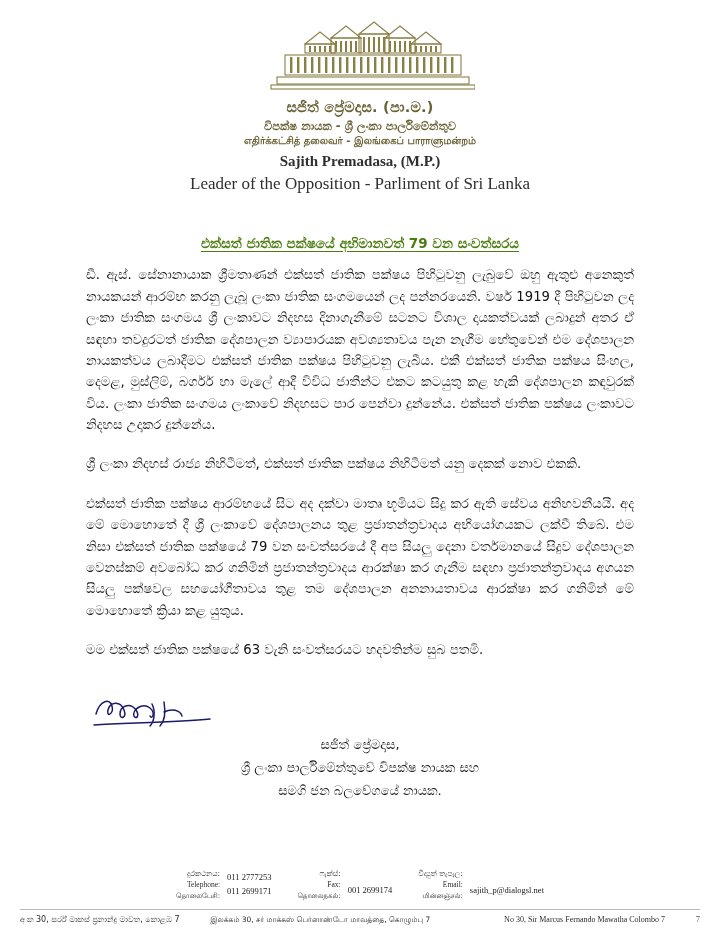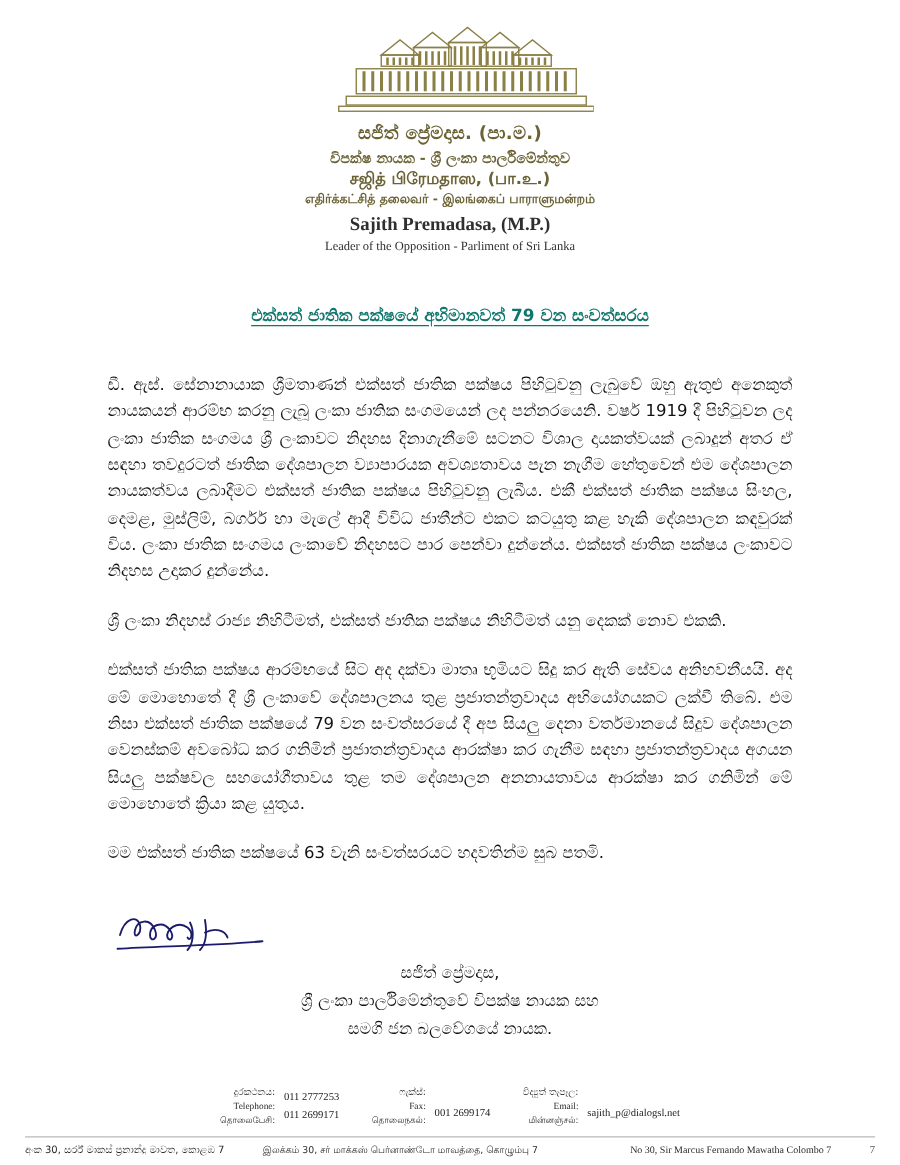--- a/index.html
+++ b/index.html
@@ -63,32 +63,32 @@
   .lh-name-en {
     font-family: "Liberation Serif", serif;
     font-size: 15px;
     font-weight: bold;
     color: #2f2f2f;
     line-height: 1.4;
     margin-top: 3px;
   }
   .lh-role-en {
     font-family: "Liberation Serif", serif;
-    font-size: 10px;
+    font-size: 17px;
     color: #2f2f2f;
     line-height: 1.4;
   }
 
   
   .doc-title {
     text-align: center;
     font-size: 13.5px;
     font-weight: bold;
-    color: #0f766e;
-    margin: 40px 0 37px 0;
+    color: #4d7c0f;
+    margin: 40px 0 12px 0;
     text-decoration: underline;
     text-underline-offset: 3px;
   }
 
   
   .body-wrap {
     padding: 0 42px 0 42px;
   }
   .para {
     font-size: 13.2px;
@@ -252,21 +252,20 @@
         <rect x="170" y="32" width="2" height="6"></rect>
           <rect x="175" y="32" width="2" height="6"></rect>
         <rect x="180" y="32" width="2" height="6"></rect>
           <rect x="185" y="32" width="2" height="6"></rect>
         <rect x="190" y="32" width="2" height="6"></rect>
       </g>
     </svg>
 
     <div class="lh-name-si">සජිත් ප්‍රේමදාස. (පා.ම.)</div>
     <div class="lh-role-si">විපක්ෂ නායක - ශ්‍රී ලංකා පාර්ලිමේන්තුව</div>
-    <div class="lh-name-ta">சஜித் பிரேமதாஸ, (பா.உ.)</div>
     <div class="lh-role-ta">எதிர்க்கட்சித் தலைவர் - இலங்கைப் பாராளுமன்றம்</div>
     <div class="lh-name-en">Sajith Premadasa, (M.P.)</div>
     <div class="lh-role-en">Leader of the Opposition - Parliment of Sri Lanka</div>
   </div>
 
   <div class="doc-title">එක්සත් ජාතික පක්ෂයේ අභිමානවත් 79 වන සංවත්සරය</div>
 
   <div class="body-wrap">
     <p class="para">ඩී. ඇස්. සේනානායාක ශ්‍රීමතාණන් එක්සත් ජාතික පක්ෂය පිහිටුවනු ලැබුවේ ඔහු ඇතුළු අනෙකුත් නායකයන් ආරම්භ කරනු ලැබූ ලංකා ජාතික සංගමයෙන් ලද පන්නරයෙනි. වර්ෂ 1919 දී පිහිටුවන ලද ලංකා ජාතික සංගමය ශ්‍රී ලංකාවට නිදහස දිනාගැනීමේ සටනට විශාල දායකත්වයක් ලබාදුන් අතර ඒ සඳහා තවදුරටත් ජාතික දේශපාලන ව්‍යාපාරයක අවශ්‍යතාවය පැන නැගීම හේතුවෙන් එම දේශපාලන නායකත්වය ලබාදීමට එක්සත් ජාතික පක්ෂය පිහිටුවනු ලැබීය. එකී එක්සත් ජාතික පක්ෂය සිංහල, දෙමළ, මුස්ලිම්, බර්ගර් හා මැලේ ආදී විවිධ ජාතීන්ට එකට කටයුතු කළ හැකි දේශපාලන කඳවුරක් විය. ලංකා ජාතික සංගමය ලංකාවේ නිදහසට පාර පෙන්වා දුන්නේය. එක්සත් ජාතික පක්ෂය ලංකාවට නිදහස උදාකර දුන්නේය.</p>
     <p class="para">ශ්‍රී ලංකා නිදහස් රාජ්‍ය නිහිටීමත්, එක්සත් ජාතික පක්ෂය නිහිටීමත් යනු දෙකක් නොව එකකි.</p>

